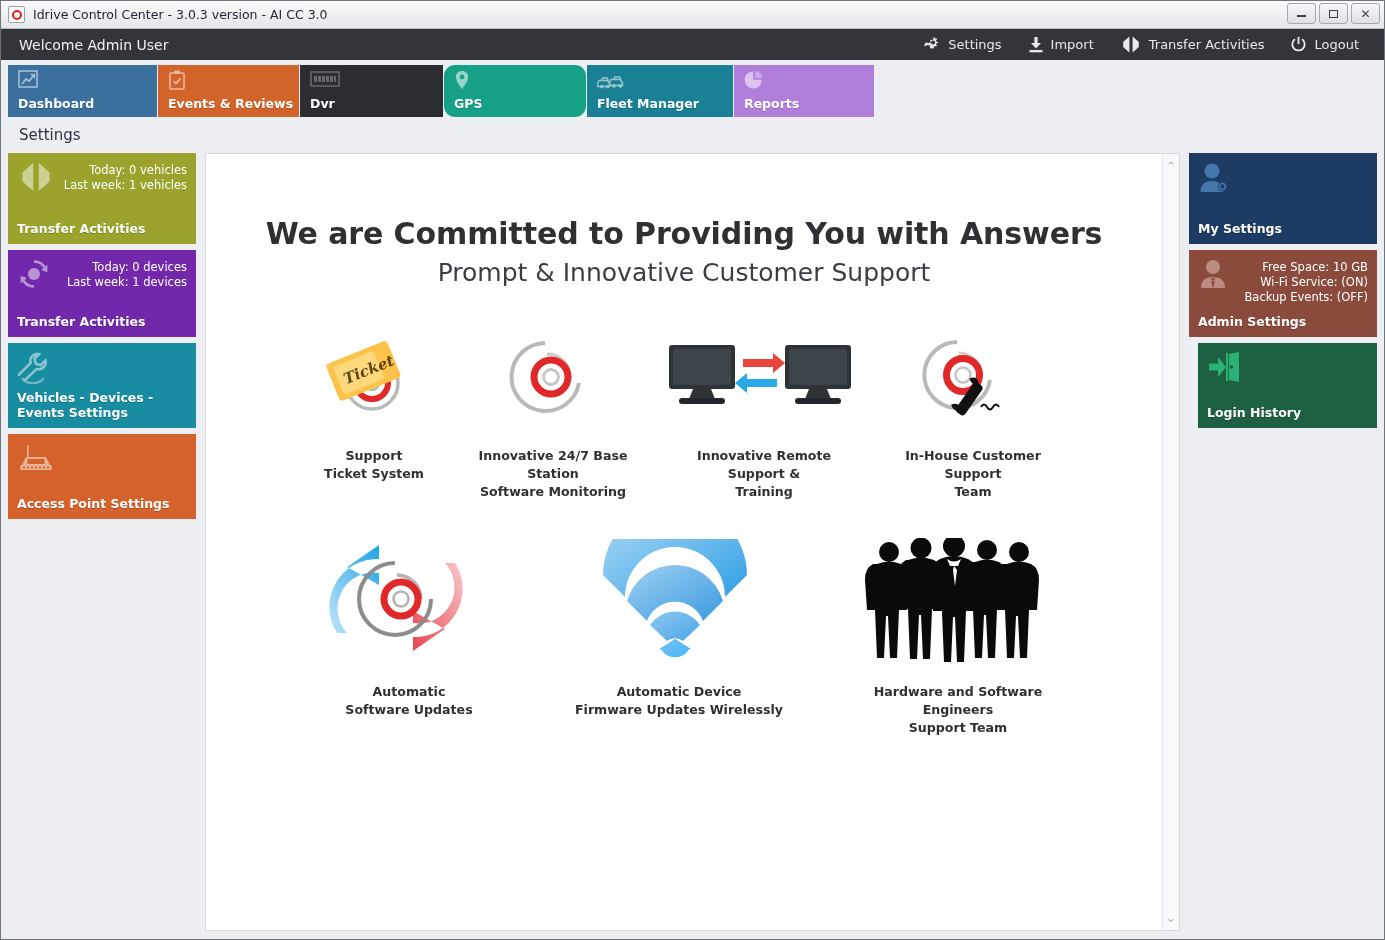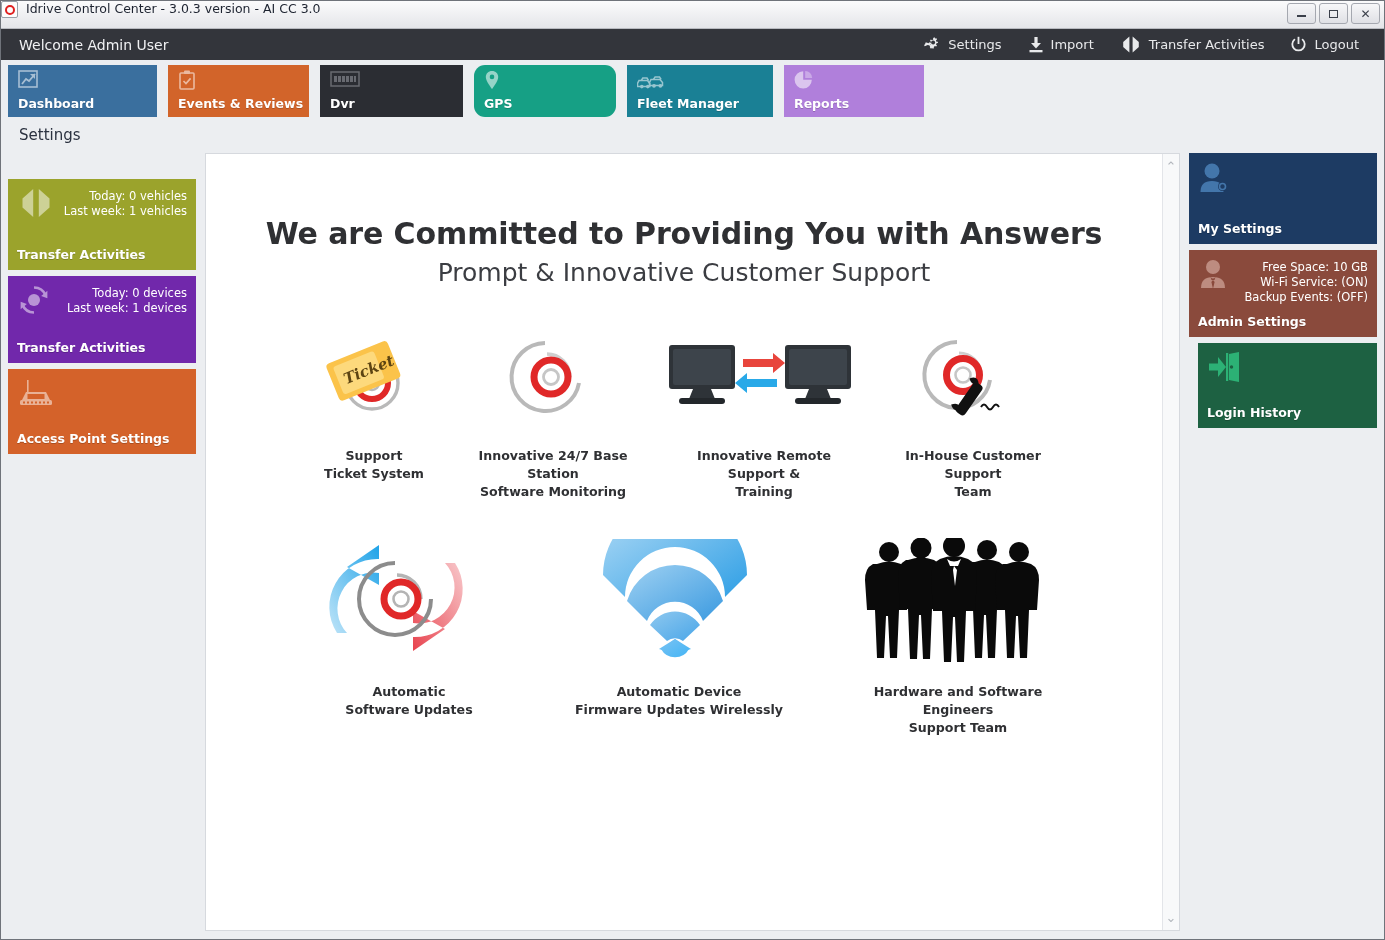--- a/index.html
+++ b/index.html
@@ -17,21 +17,22 @@
     background: linear-gradient(#f0f0f2, #dcdde1);
     border: 1px solid #6f737a;
     display: flex; flex-direction: column;
   }
 
   
   .titlebar {
     height: 28px; flex: 0 0 28px;
     background: linear-gradient(#fbfbfc, #e4e5e9);
     border-bottom: 1px solid #b8bac0;
-    display: flex; align-items: flex-start;
+    display: flex; align-items: center;
+    padding-left: 7px;
     position: relative;
   }
   .app-icon {
     width: 17px; height: 17px;
     border: 1px solid #9aa0a8;
     background: #fdfdfd;
     border-radius: 2px;
     display: flex; align-items: center; justify-content: center;
     flex: 0 0 17px;
   }
@@ -85,21 +86,21 @@
     font-family: "DejaVu Sans", sans-serif;
     cursor: pointer;
     white-space: nowrap;
   }
   .tb-item svg { display: block; }
 
   
   .navstrip {
     flex: 0 0 57px;
     padding: 5px 0 0 7px;
-    display: flex; gap: 11px;
+    display: flex; gap: 1px;
     background: #eceef1;
   }
   .nav-tile {
     height: 52px;
     position: relative;
     padding: 5px 8px 6px 10px;
     display: flex; flex-direction: column; justify-content: space-between;
     cursor: pointer;
     color: #fff;
   }
@@ -133,21 +134,21 @@
   .body-area {
     flex: 1 1 auto;
     background: #eceef1;
     display: flex;
     padding: 0 7px 8px 7px;
     gap: 0;
     min-height: 0;
   }
 
   .side-col { width: 188px; flex: 0 0 188px; display: flex; flex-direction: column; gap: 6px; }
-  .side-col.left { margin-right: 9px; margin-top: 26px; }
+  .side-col.left { margin-right: 9px; }
   .side-col.right { margin-left: 9px; }
 
   
   .side-tile {
     position: relative;
     color: #fff;
     padding: 9px 9px 8px 9px;
     display: flex; flex-direction: column;
     cursor: pointer;
     overflow: hidden;
@@ -436,20 +437,31 @@
             </svg>
           </span>
           <span class="st-stats">
             <div>Today: 0 devices</div>
             <div>Last week: 1 devices</div>
           </span>
         </div>
         <span class="st-label">Transfer Activities</span>
       </div>
 
+      <div class="side-tile h-vehicles" style="background:#188ca0">
+        <div class="st-top">
+          <span class="st-icon">
+            <svg width="34" height="32" viewBox="0 0 34 32">
+              <path d="M3 27 L16 14 A7.5 7.5 0 0 1 25 4.5 L20 9.5 L21.5 15 L27 16.5 L32 11.5 A7.5 7.5 0 0 1 22.5 20.5 L9.5 33" fill="none" stroke="#fff" stroke-width="2.8" stroke-linecap="round" transform="translate(-1,-2) scale(0.92)"></path>
+              <path d="M5 26 A14 14 0 0 0 27 26" fill="none" stroke="#fff" stroke-width="2.2" opacity=".75"></path>
+            </svg>
+          </span>
+        </div>
+        <span class="st-label">Vehicles - Devices - Events Settings</span>
+      </div>
 
       <div class="side-tile h-access" style="background:#d4622a">
         <div class="st-top">
           <span class="st-icon">
             <svg width="38" height="30" viewBox="0 0 38 30">
               <path d="M5 22 L9 14 L29 14 L33 22 Z" fill="#fff"></path>
               <rect x="3" y="22" width="32" height="5" rx="1.5" fill="#fff"></rect>
               <rect x="10.5" y="16" width="17" height="5" fill="#d4622a"></rect>
               <rect x="10" y="2" width="1.6" height="12" fill="#fff"></rect>
               <g fill="#d4622a">

